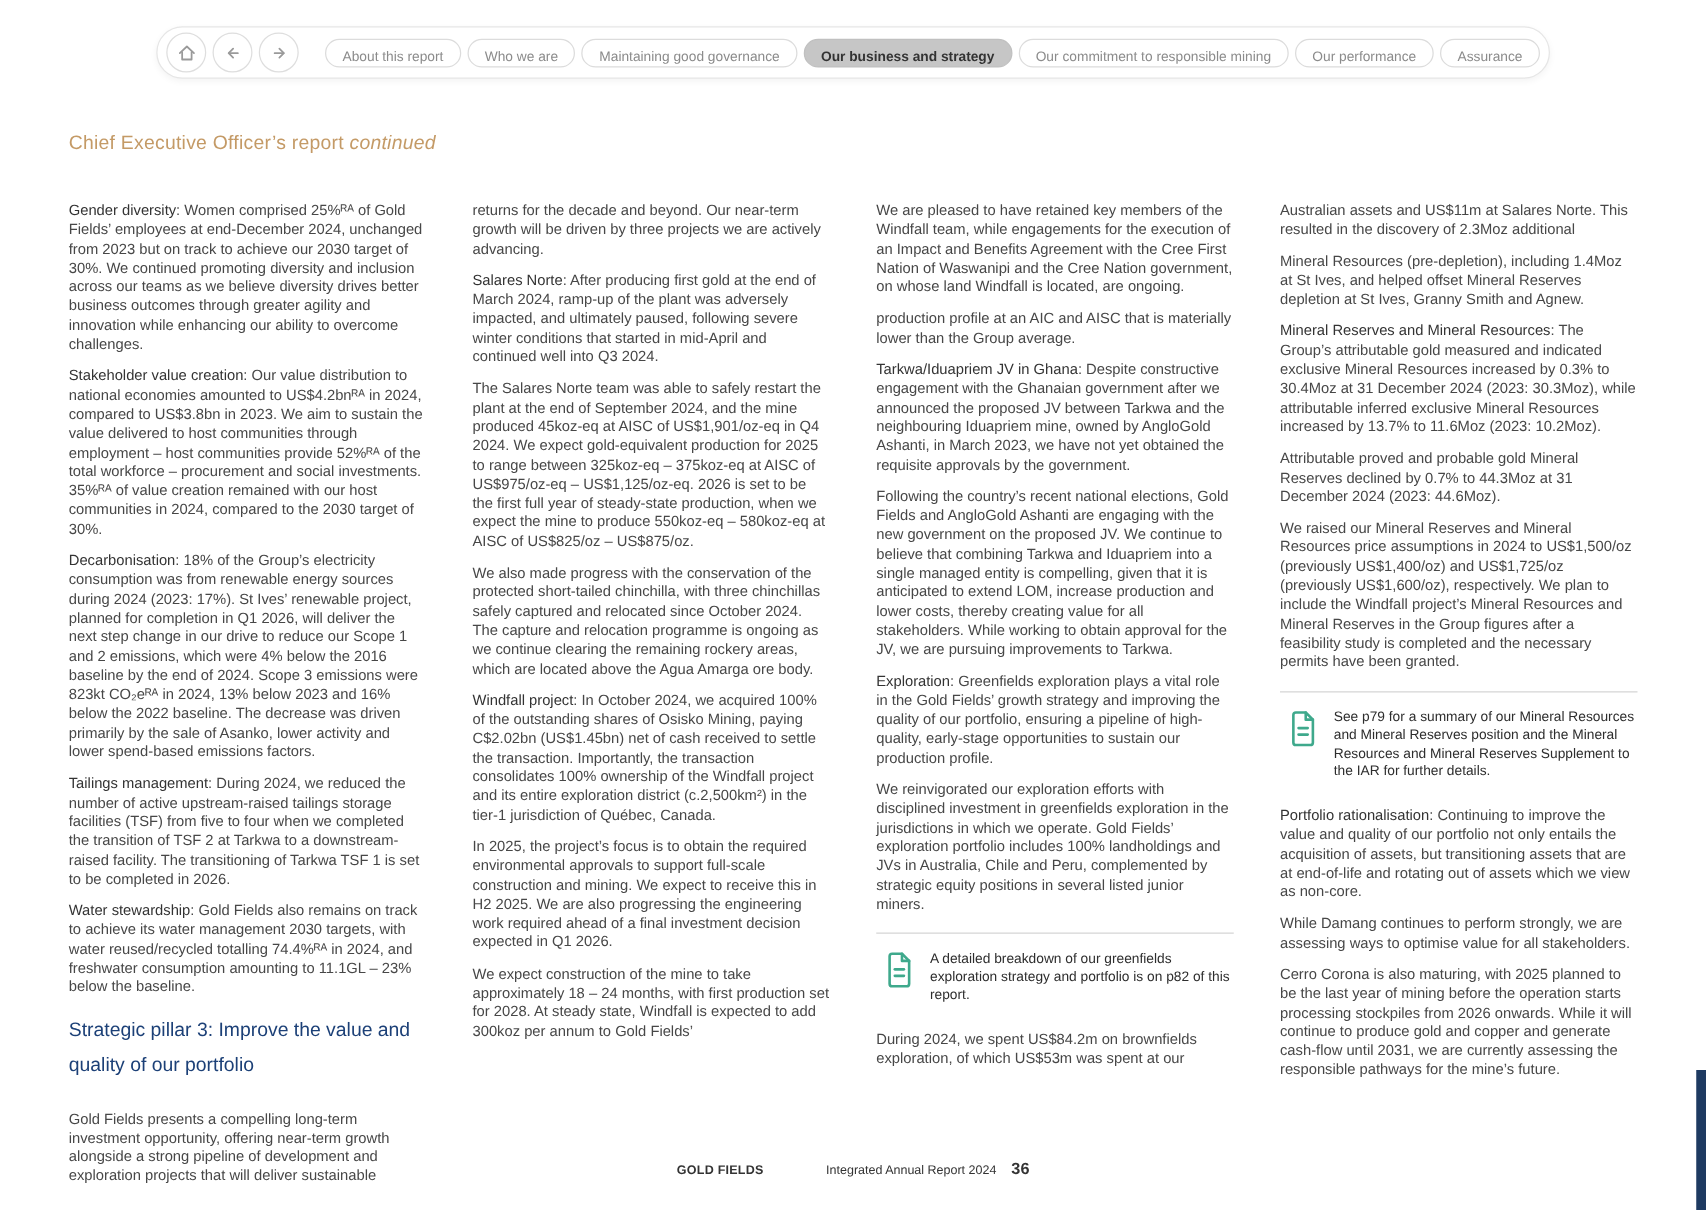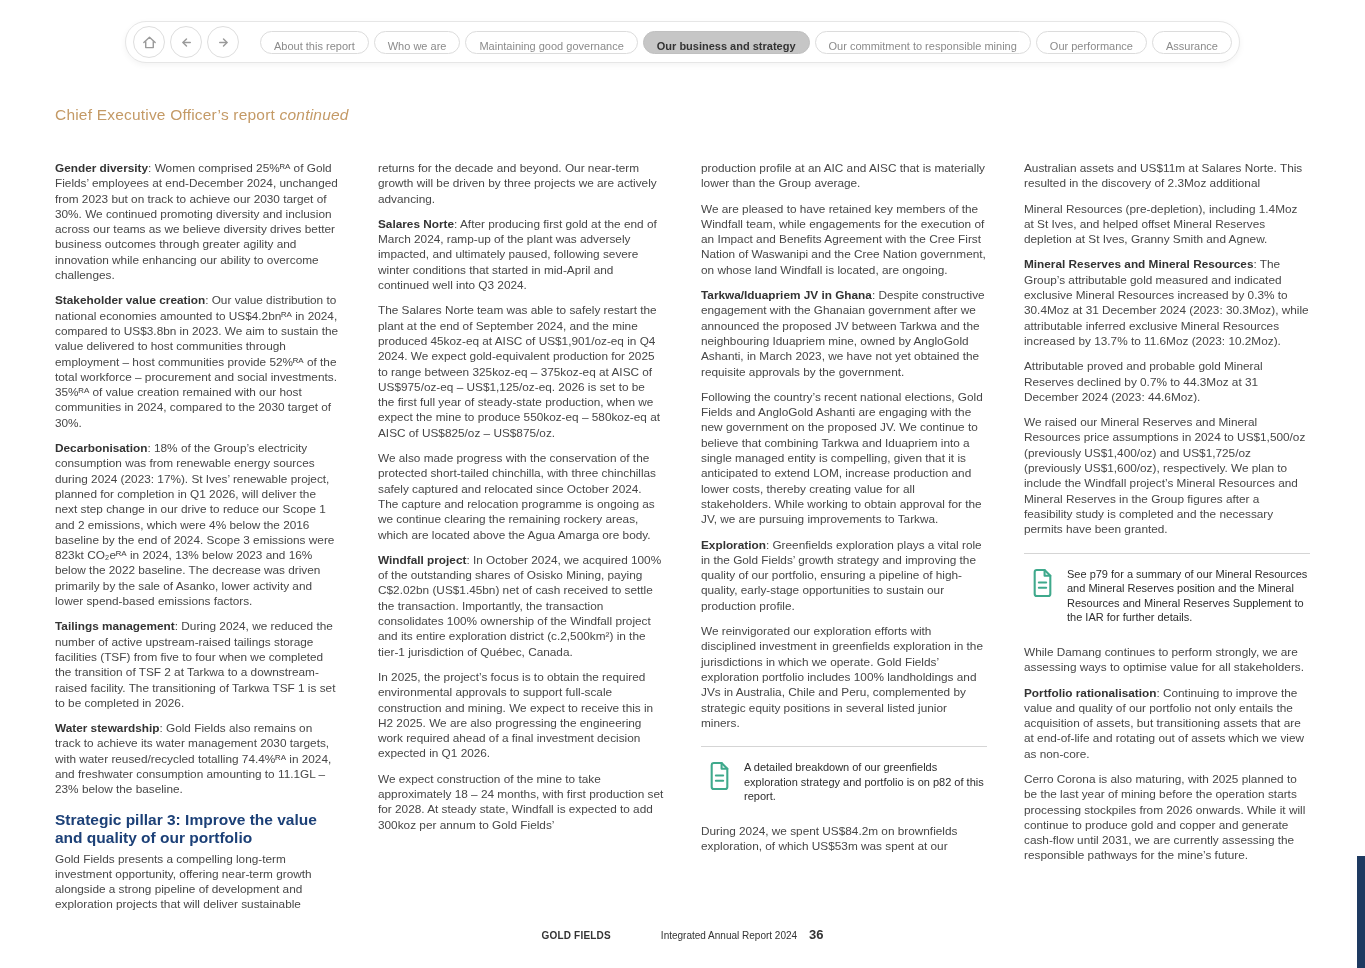--- a/index.html
+++ b/index.html
@@ -26,23 +26,23 @@
     font-family:"Liberation Sans","DejaVu Sans",sans-serif;
   }
   .tab.active{background:#c6c6c6;border-color:#c0c0c0;color:#333;font-weight:700;}
   
   .page-title{margin:43px 0 13px 55px;font-size:15.5px;color:#c49a66;letter-spacing:.2px;}
   .page-title em{font-style:italic;}
   
   .columns{display:flex;gap:37px;margin:37px 55px 0 55px;}
   .col{width:286px;flex:0 0 286px;font-size:11.8px;line-height:15.3px;color:#474747;}
   .para{margin:0 0 10px 0;}
-  .para strong{color:#333;font-weight:700;}
+  .para strong{color:#333;font-weight:400;}
   .pillar-heading{
-    font-size:15.5px;line-height:18px;font-weight:700;color:#1c4077;margin:13px 0 5px 0;
+    font-size:15.5px;line-height:28px;font-weight:400;color:#1c4077;margin:13px 0 21px 0;
   }
   .callout{
     border-top:1px solid #d5d5d5;margin:15px 0 20px 0;padding:13px 0 0 6px;
     display:flex;gap:12px;align-items:flex-start;cursor:pointer;
   }
   .doc-icon{flex:0 0 auto;margin-top:1px;}
   .callout-text{font-size:11px;line-height:14.6px;font-weight:400;color:#2d2d2d;}
   
   .footer{
     position:absolute;left:0;right:0;bottom:26px;display:flex;justify-content:center;
@@ -114,22 +114,22 @@
   <div class="col">
       <p class="para"><span>returns for the decade and beyond. Our near-term growth will be driven by three projects we are actively advancing.</span></p>
       <p class="para"><strong>Salares Norte</strong><span>: After producing first gold at the end of March 2024, ramp-up of the plant was adversely impacted, and ultimately paused, following severe winter conditions that started in mid-April and continued well into Q3 2024.</span></p>
       <p class="para"><span>The Salares Norte team was able to safely restart the plant at the end of September 2024, and the mine produced 45koz-eq at AISC of US$1,901/oz-eq in Q4 2024. We expect gold-equivalent production for 2025 to range between 325koz-eq – 375koz-eq at AISC of US$975/oz-eq – US$1,125/oz-eq. 2026 is set to be the first full year of steady-state production, when we expect the mine to produce 550koz-eq – 580koz-eq at AISC of US$825/oz – US$875/oz.</span></p>
       <p class="para"><span>We also made progress with the conservation of the protected short-tailed chinchilla, with three chinchillas safely captured and relocated since October 2024. The capture and relocation programme is ongoing as we continue clearing the remaining rockery areas, which are located above the Agua Amarga ore body.</span></p>
       <p class="para"><strong>Windfall project</strong><span>: In October 2024, we acquired 100% of the outstanding shares of Osisko Mining, paying C$2.02bn (US$1.45bn) net of cash received to settle the transaction. Importantly, the transaction consolidates 100% ownership of the Windfall project and its entire exploration district (c.2,500km²) in the tier-1 jurisdiction of Québec, Canada.</span></p>
       <p class="para"><span>In 2025, the project’s focus is to obtain the required environmental approvals to support full-scale construction and mining. We expect to receive this in H2 2025. We are also progressing the engineering work required ahead of a final investment decision expected in Q1 2026.</span></p>
       <p class="para"><span>We expect construction of the mine to take approximately 18 – 24 months, with first production set for 2028. At steady state, Windfall is expected to add 300koz per annum to Gold Fields’</span></p>
     </div>
   <div class="col">
+      <p class="para"><span>We are pleased to have retained key members of the Windfall team, while engagements for the execution of an Impact and Benefits Agreement with the Cree First Nation of Waswanipi and the Cree Nation government, on whose land Windfall is located, are ongoing.</span></p>
       <p class="para"><span>production profile at an AIC and AISC that is materially lower than the Group average.</span></p>
-      <p class="para"><span>We are pleased to have retained key members of the Windfall team, while engagements for the execution of an Impact and Benefits Agreement with the Cree First Nation of Waswanipi and the Cree Nation government, on whose land Windfall is located, are ongoing.</span></p>
       <p class="para"><strong>Tarkwa/Iduapriem JV in Ghana</strong><span>: Despite constructive engagement with the Ghanaian government after we announced the proposed JV between Tarkwa and the neighbouring Iduapriem mine, owned by AngloGold Ashanti, in March 2023, we have not yet obtained the requisite approvals by the government.</span></p>
       <p class="para"><span>Following the country’s recent national elections, Gold Fields and AngloGold Ashanti are engaging with the new government on the proposed JV. We continue to believe that combining Tarkwa and Iduapriem into a single managed entity is compelling, given that it is anticipated to extend LOM, increase production and lower costs, thereby creating value for all stakeholders. While working to obtain approval for the JV, we are pursuing improvements to Tarkwa.</span></p>
       <p class="para"><strong>Exploration</strong><span>: Greenfields exploration plays a vital role in the Gold Fields’ growth strategy and improving the quality of our portfolio, ensuring a pipeline of high-quality, early-stage opportunities to sustain our production profile.</span></p>
       <p class="para"><span>We reinvigorated our exploration efforts with disciplined investment in greenfields exploration in the jurisdictions in which we operate. Gold Fields’ exploration portfolio includes 100% landholdings and JVs in Australia, Chile and Peru, complemented by strategic equity positions in several listed junior miners.</span></p>
       <div class="callout">
         <span class="doc-icon"><svg width="25" height="30" viewBox="0 0 24 28" fill="none" stroke="#3FA98C" stroke-width="2" stroke-linecap="round" stroke-linejoin="round">
             <path d="M4.5 3.5 A2 2 0 0 1 6.5 1.5 H14 L19.5 7 V24.5 A2 2 0 0 1 17.5 26.5 H6.5 A2 2 0 0 1 4.5 24.5 Z"></path>
             <path d="M14 1.5 V7 H19.5"></path>
             <path d="M8.5 13.5 H15.5"></path>
             <path d="M8.5 18.5 H15.5"></path>
@@ -146,22 +146,22 @@
       <p class="para"><span>We raised our Mineral Reserves and Mineral Resources price assumptions in 2024 to US$1,500/oz (previously US$1,400/oz) and US$1,725/oz (previously US$1,600/oz), respectively. We plan to include the Windfall project’s Mineral Resources and Mineral Reserves in the Group figures after a feasibility study is completed and the necessary permits have been granted.</span></p>
       <div class="callout">
         <span class="doc-icon"><svg width="25" height="30" viewBox="0 0 24 28" fill="none" stroke="#3FA98C" stroke-width="2" stroke-linecap="round" stroke-linejoin="round">
             <path d="M4.5 3.5 A2 2 0 0 1 6.5 1.5 H14 L19.5 7 V24.5 A2 2 0 0 1 17.5 26.5 H6.5 A2 2 0 0 1 4.5 24.5 Z"></path>
             <path d="M14 1.5 V7 H19.5"></path>
             <path d="M8.5 13.5 H15.5"></path>
             <path d="M8.5 18.5 H15.5"></path>
           </svg></span>
         <span class="callout-text">See p79 for a summary of our Mineral Resources and Mineral Reserves position and the Mineral Resources and Mineral Reserves Supplement to the IAR for further details.</span>
       </div>
+      <p class="para"><strong>Portfolio rationalisation</strong><span>: Continuing to improve the value and quality of our portfolio not only entails the acquisition of assets, but transitioning assets that are at end-of-life and rotating out of assets which we view as non-core.</span></p>
       <p class="para"><span>While Damang continues to perform strongly, we are assessing ways to optimise value for all stakeholders.</span></p>
-      <p class="para"><strong>Portfolio rationalisation</strong><span>: Continuing to improve the value and quality of our portfolio not only entails the acquisition of assets, but transitioning assets that are at end-of-life and rotating out of assets which we view as non-core.</span></p>
       <p class="para"><span>Cerro Corona is also maturing, with 2025 planned to be the last year of mining before the operation starts processing stockpiles from 2026 onwards. While it will continue to produce gold and copper and generate cash-flow until 2031, we are currently assessing the responsible pathways for the mine’s future.</span></p>
     </div>
 </div>
 
 <div class="footer">
   <span class="brand">GOLD FIELDS</span>
   <span class="report report-light">Integrated Annual Report 2024</span>
   <span class="page-num">36</span>
 </div>
 

